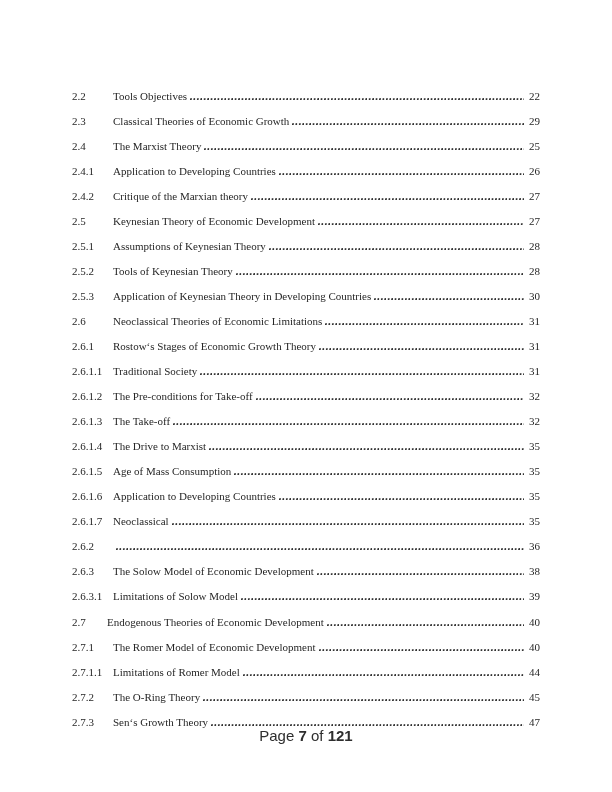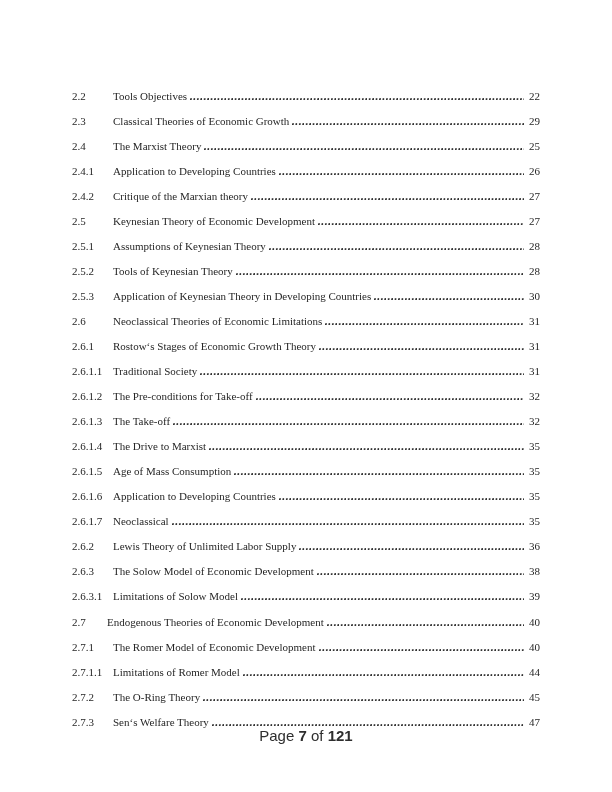--- a/index.html
+++ b/index.html
@@ -196,21 +196,20 @@
 
     <div class="toc-row">
       <span class="toc-num">2.6.1.7</span>
       <span class="toc-title">Neoclassical</span>
       <span class="toc-dots"></span>
       <span class="toc-page">35</span>
     </div>
 
     <div class="toc-row">
       <span class="toc-num">2.6.2</span>
-      <span class="toc-title">Lewis Theory of Unlimited Labor Supply</span>
       <span class="toc-dots"></span>
       <span class="toc-page">36</span>
     </div>
 
     <div class="toc-row">
       <span class="toc-num">2.6.3</span>
       <span class="toc-title">The Solow Model of Economic Development</span>
       <span class="toc-dots"></span>
       <span class="toc-page">38</span>
     </div>
@@ -245,21 +244,21 @@
 
     <div class="toc-row">
       <span class="toc-num">2.7.2</span>
       <span class="toc-title">The O-Ring Theory</span>
       <span class="toc-dots"></span>
       <span class="toc-page">45</span>
     </div>
 
     <div class="toc-row">
       <span class="toc-num">2.7.3</span>
-      <span class="toc-title">Sen‘s Welfare Theory</span>
+      <span class="toc-title">Sen‘s Growth Theory</span>
       <span class="toc-dots"></span>
       <span class="toc-page">47</span>
     </div>
   </div>
 
   <div class="page-footer">
     <span>Page</span>
     <span class="pf-bold">7</span>
     <span>of</span>
     <span class="pf-bold">121</span>

